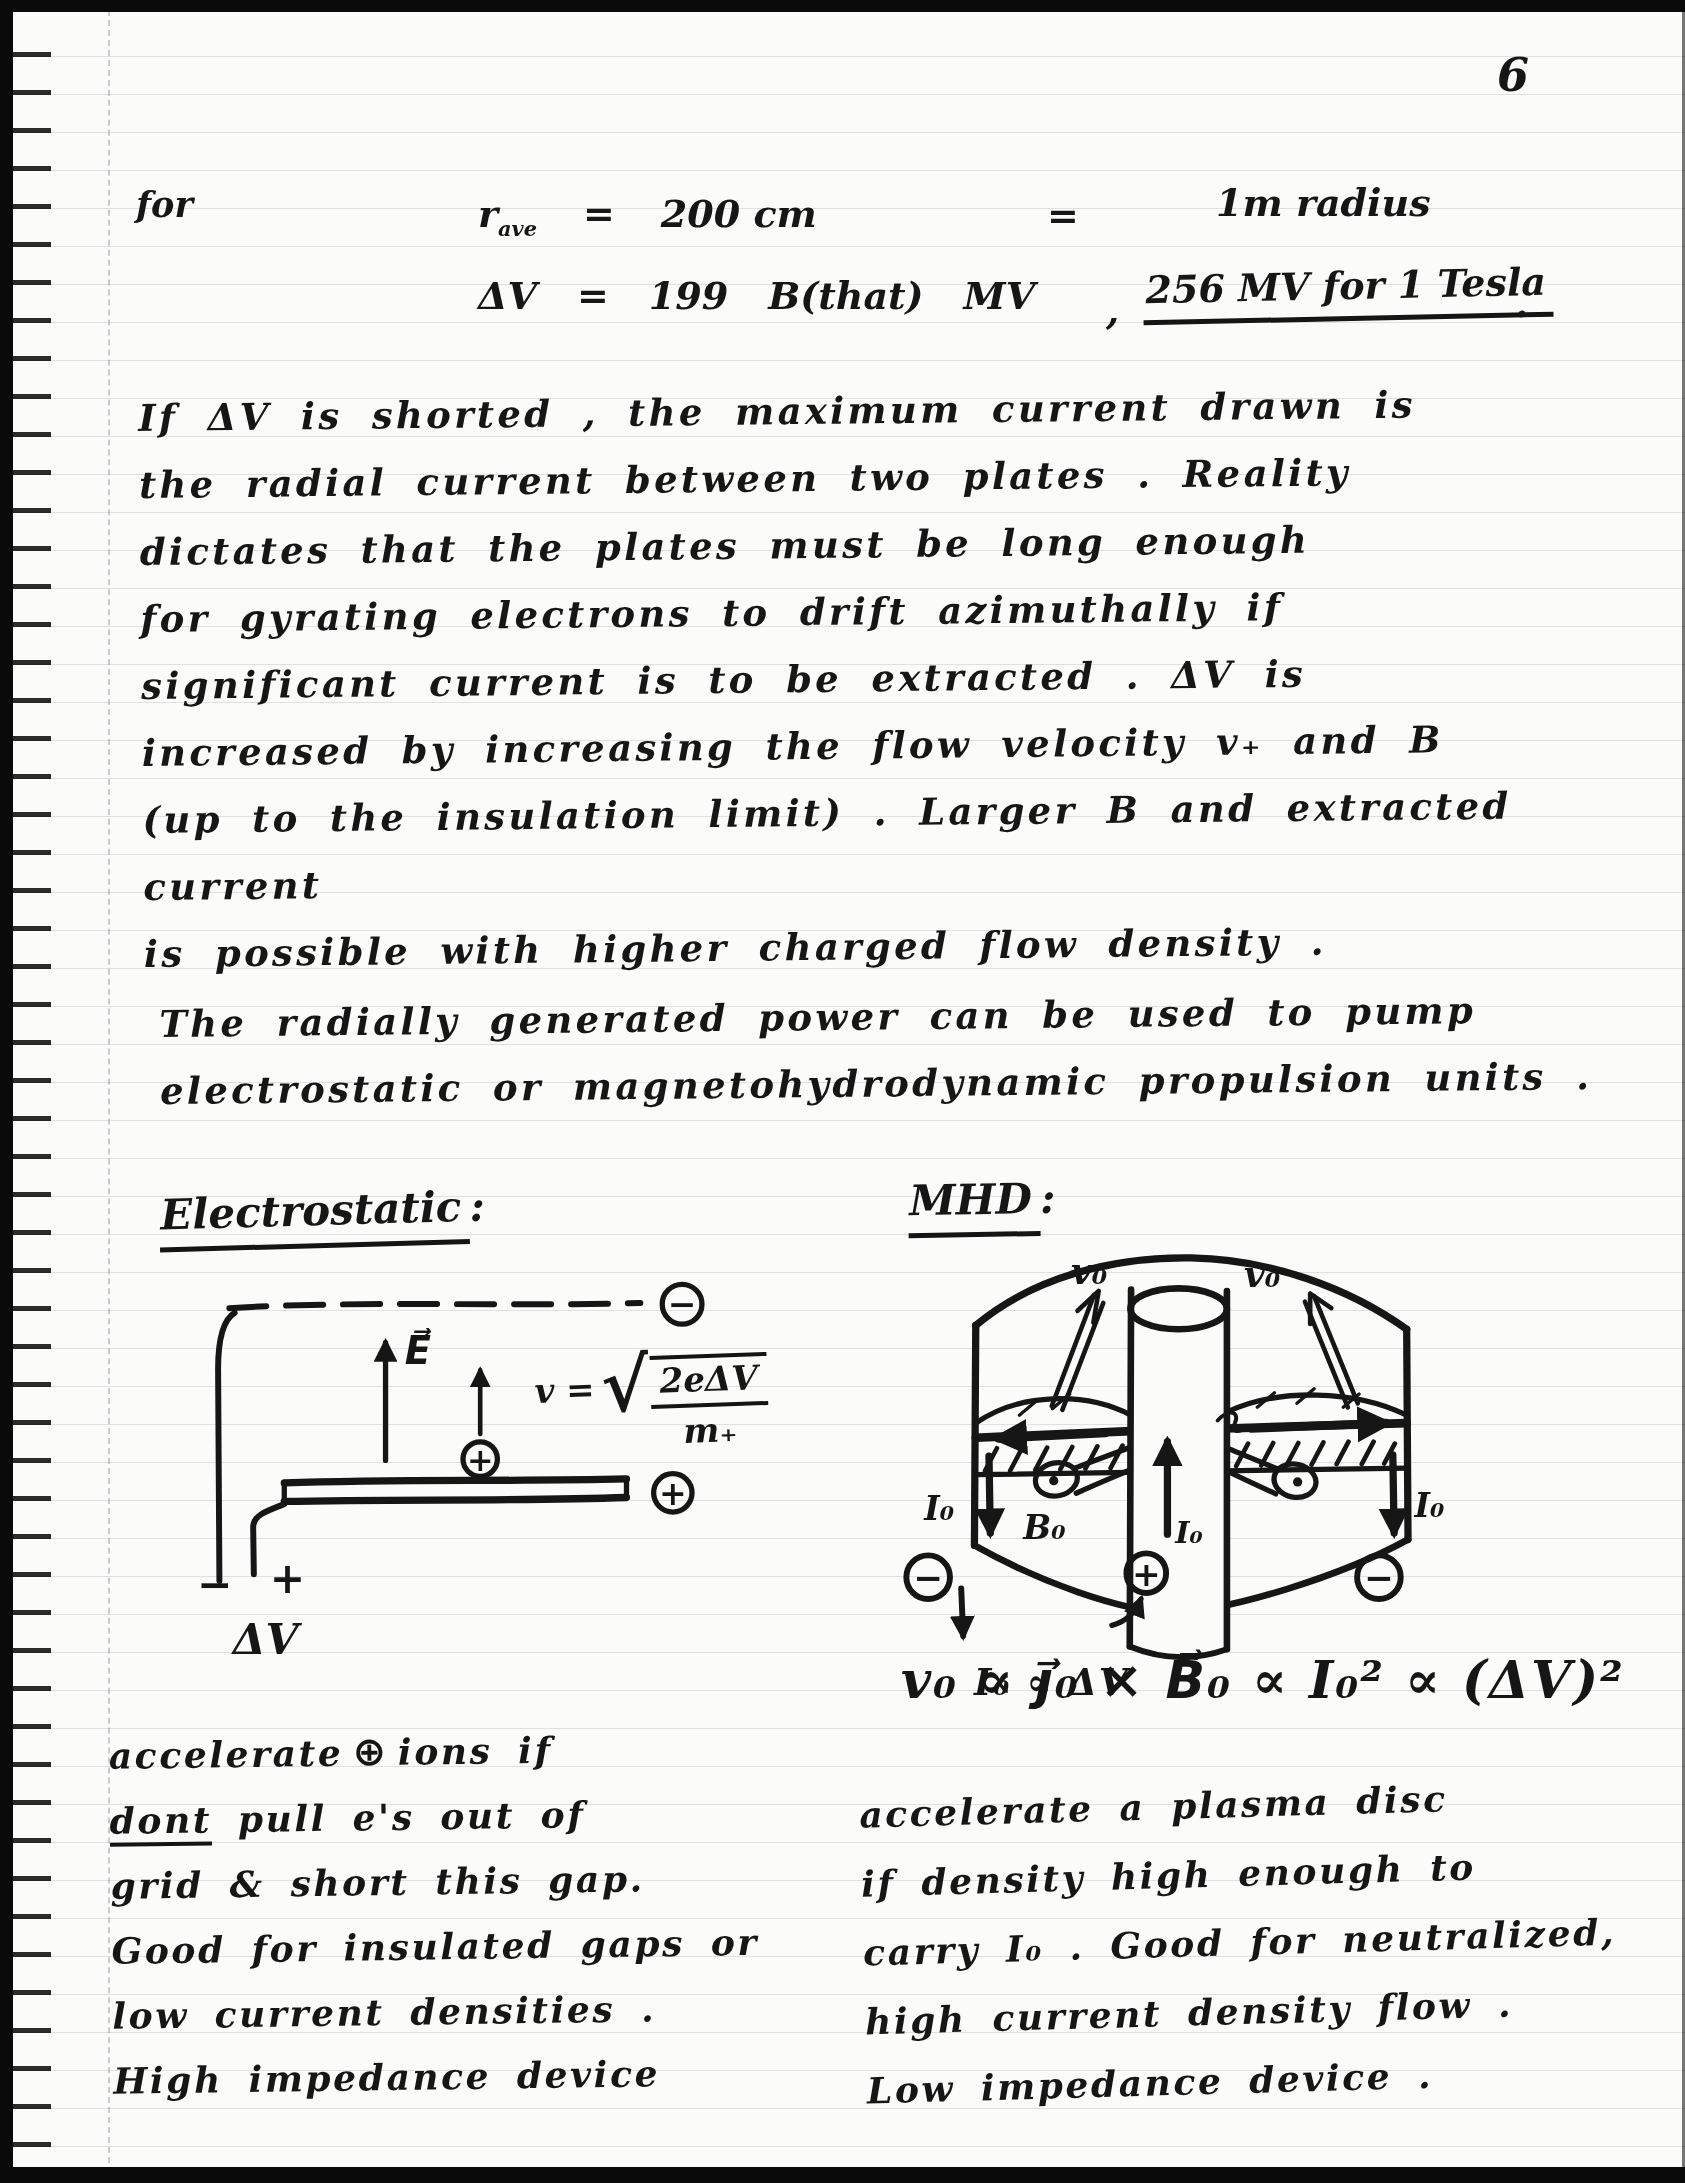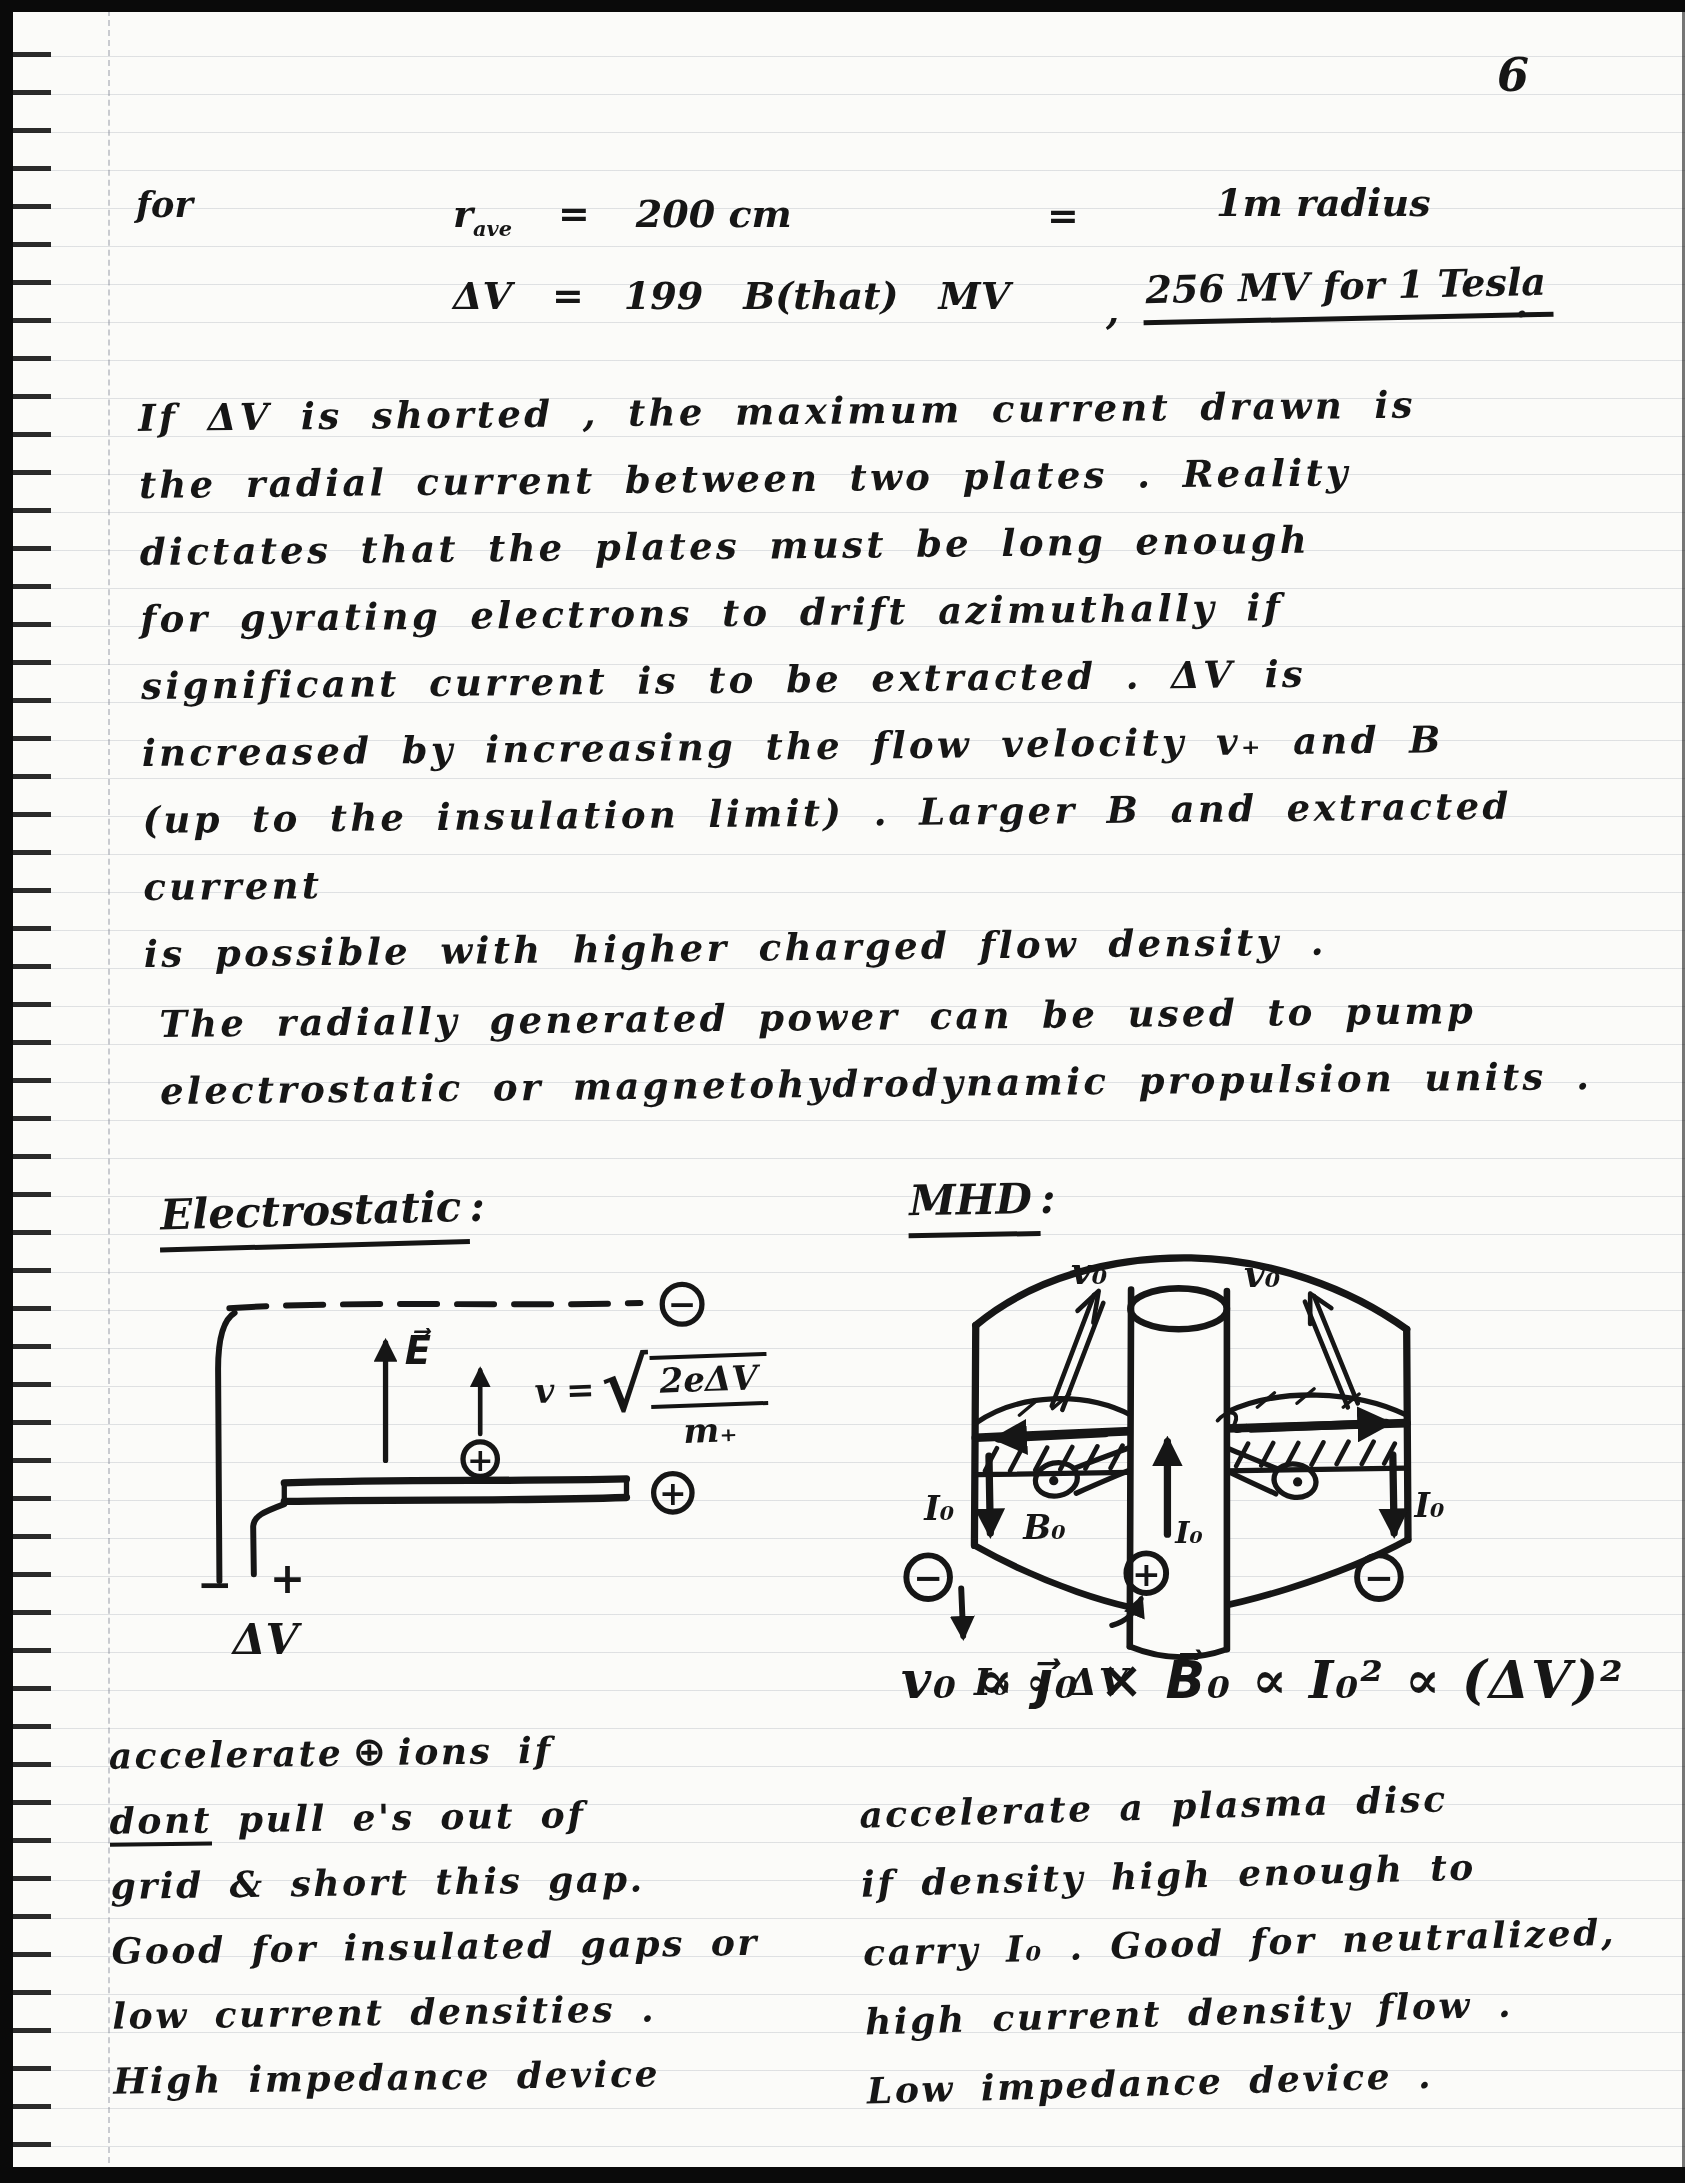--- a/index.html
+++ b/index.html
@@ -13,21 +13,21 @@
   .edge-bottom{position:absolute;left:0;top:2167px;width:1685px;height:16px;background:#0a0a0a;}
   .edge-right{position:absolute;left:1682px;top:0;width:2.6px;height:2183px;background:rgba(10,10,10,.55);}
   .ruled{position:absolute;left:0;top:18.5px;width:1685px;height:2146px;
          background:repeating-linear-gradient(to bottom,transparent 0 37px,rgba(110,118,135,.20) 37px 38px);}
   .margin-line{position:absolute;left:108px;top:0;width:0;height:2183px;border-left:2px dashed rgba(120,126,142,.38);}
   .ticks{position:absolute;left:13.2px;top:18.5px;width:38px;height:2146px;opacity:.85;
          background:repeating-linear-gradient(to bottom,transparent 0 33px,#060606 33px 38px);}
   
   .pagenum{left:1497px;top:48px;font-size:46px;}
   .hdr-for{left:136px;top:184px;font-size:35px;}
-  .hdr-row{display:flex;gap:46px;align-items:flex-start;font-size:38px;}
+  .hdr-row{display:flex;gap:46px;align-items:flex-start;font-size:38px;margin-left:25px;}
   .hdr-row1{left:453px;top:191px;}
   .hdr-eq2{left:1047px;top:193px;font-size:38px;}
   .hdr-ralt{left:1216px;top:180px;font-size:38px;}
   .hdr-row2{left:453px;top:273px;gap:40px;}
   .hdr-comma{left:1106px;top:288px;font-size:38px;}
   .hdr-note{left:1143px;top:263px;font-size:38px;border-bottom:5.3px solid #151515;padding:0 6.6px 8px 2.6px;transform:rotate(-1.2deg);}
   .hdr-period{left:1515px;top:281px;font-size:38px;}
   sub{font-size:.55em;font-weight:700;}
   .para{font-size:37px;letter-spacing:3.3px;word-spacing:13.2px;line-height:67px;transform:rotate(-.6deg);transform-origin:0 0;}
   .p1{left:138px;top:385px;width:1456px;}

